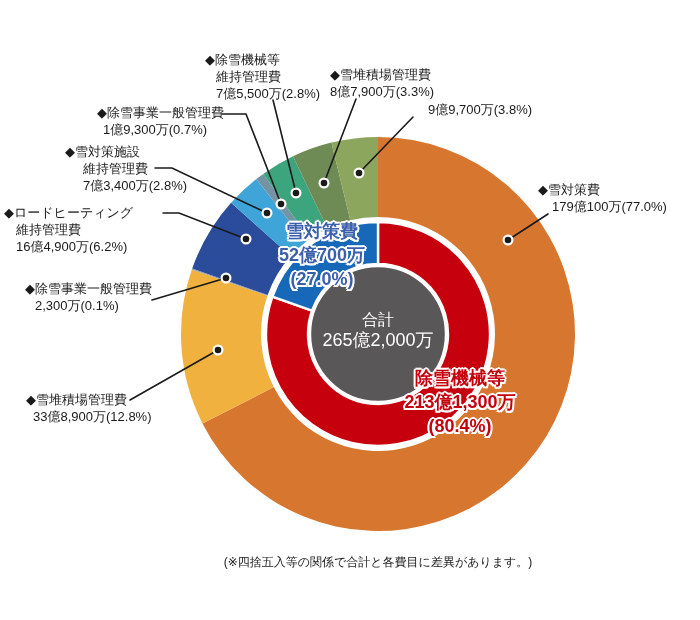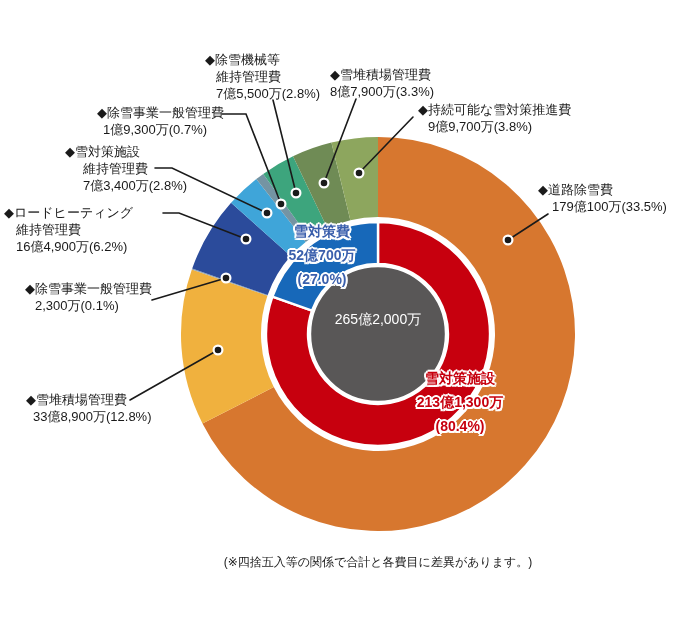--- a/index.html
+++ b/index.html
@@ -1,27 +1,27 @@
 <!DOCTYPE html>
 <html><head>
 <meta charset="utf-8">
 <style>
   html,body{margin:0;padding:0;background:#fff;}
   .stage{position:relative;width:700px;height:620px;background:#fff;overflow:hidden;
          font-family:"Liberation Sans","DejaVu Sans",sans-serif;}
   #chart{position:absolute;left:0;top:0;}
   .callout{position:absolute;font-size:13px;line-height:17px;color:#1a1a1a;white-space:nowrap;}
   .ring-label{position:absolute;transform:translateX(-50%);text-align:center;font-weight:bold;
-              font-size:14px;line-height:24px;white-space:nowrap;
+              font-size:18px;line-height:24px;white-space:nowrap;
               text-shadow:2px 0 0 #fff,-2px 0 0 #fff,0 2px 0 #fff,0 -2px 0 #fff,
                           1.5px 1.5px 0 #fff,-1.5px 1.5px 0 #fff,1.5px -1.5px 0 #fff,-1.5px -1.5px 0 #fff;}
   .center-label{position:absolute;left:378px;top:309px;transform:translateX(-50%);
                 text-align:center;color:#fff;white-space:nowrap;}
   .center-label .t{font-size:16px;line-height:21px;}
-  .center-label .v{font-size:14px;line-height:21px;}
+  .center-label .v{font-size:18px;line-height:21px;}
   .footnote{position:absolute;left:378px;top:553px;transform:translateX(-50%);
             font-size:12px;line-height:18px;color:#1a1a1a;white-space:nowrap;text-align:right;}
 </style>
 </head>
 <body>
 
 <div class="stage">
 
   <svg id="chart" width="700" height="620">
       <path d="M378.00,137.00 A197,197 0 1 1 202.47,423.44 L273.75,387.12 A117,117 0 1 0 378.00,217.00 Z" fill="#D7772F"></path>
@@ -61,21 +61,20 @@
     <div style="margin-left:11px">維持管理費</div>
     <div style="margin-left:11px">7億5,500万(2.8%)</div>
   </div>
 
   <div class="callout" style="left:330px;top:66px">
     <div>◆雪堆積場管理費</div>
     <div>8億7,900万(3.3%)</div>
   </div>
 
   <div class="callout" style="left:418px;top:101px">
-    <div>◆持続可能な雪対策推進費</div>
     <div style="margin-left:10px">9億9,700万(3.8%)</div>
   </div>
 
   <div class="callout" style="left:97px;top:104px">
     <div>◆除雪事業一般管理費</div>
     <div style="margin-left:6px">1億9,300万(0.7%)</div>
   </div>
 
   <div class="callout" style="left:65px;top:143px">
     <div>◆雪対策施設</div>
@@ -93,35 +92,36 @@
     <div>◆除雪事業一般管理費</div>
     <div style="margin-left:10px">2,300万(0.1%)</div>
   </div>
 
   <div class="callout" style="left:26px;top:391px">
     <div>◆雪堆積場管理費</div>
     <div style="margin-left:7px">33億8,900万(12.8%)</div>
   </div>
 
   <div class="callout" style="left:538px;top:181px">
-    <div>◆道路除雪費</div>
-    <div style="margin-left:14px">179億100万(33.5%)</div>
+    <div>◆雪対策費</div>
+    <div style="margin-left:14px">179億100万(77.0%)</div>
   </div>
 
   <div class="ring-label" style="left: 322px; top: 219px; color: rgb(58, 95, 172);">
     <div>雪対策費</div>
     <div>52億700万</div>
     <div>(27.0%)</div>
   </div>
 
   <div class="ring-label" style="left: 460px; top: 366px; color: rgb(199, 0, 14);">
-    <div>雪対策施設</div>
+    <div>除雪機械等</div>
     <div>213億1,300万</div>
     <div>(80.4%)</div>
   </div>
 
   <div class="center-label">
+    <div class="t">合計</div>
     <div class="v">265億2,000万</div>
   </div>
 
   <div class="footnote">(※四捨五入等の関係で合計と各費目に差異があります。)</div>
 
 </div>
 
 </body></html>

